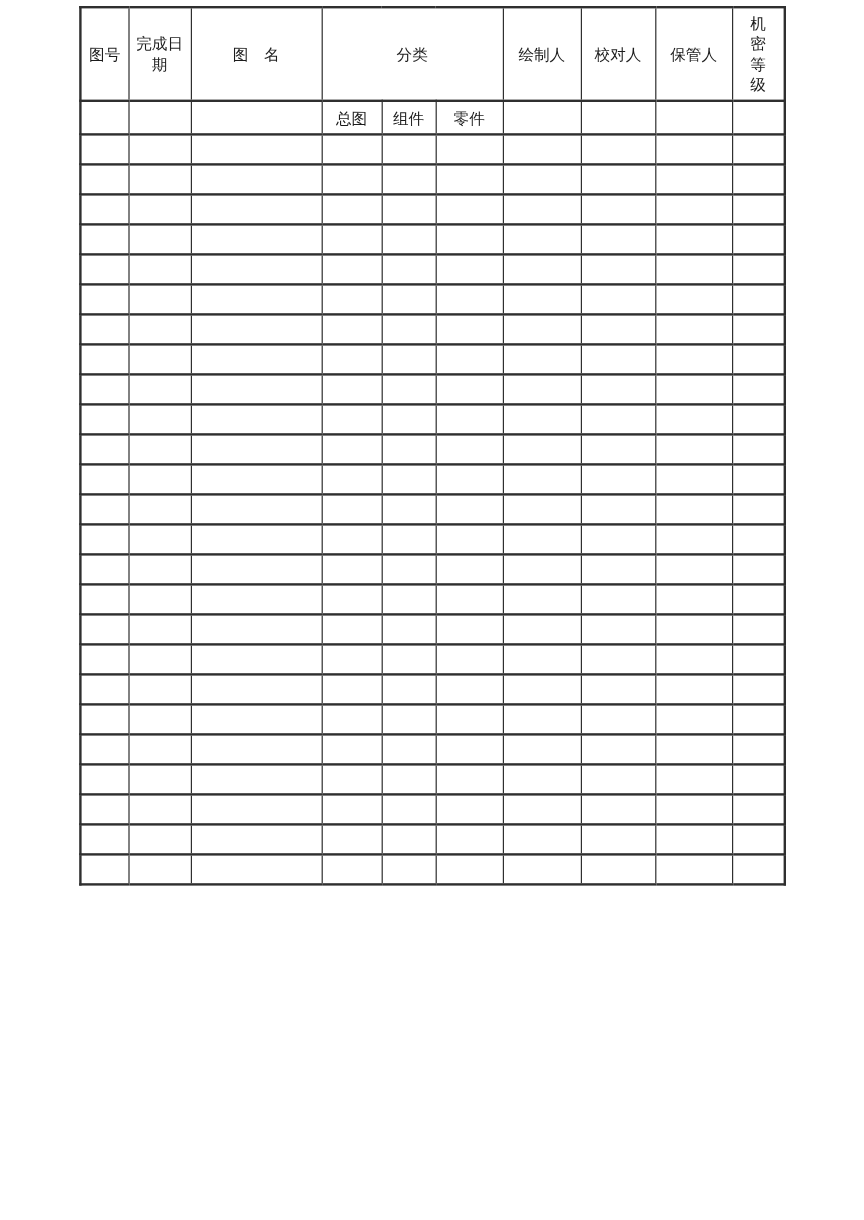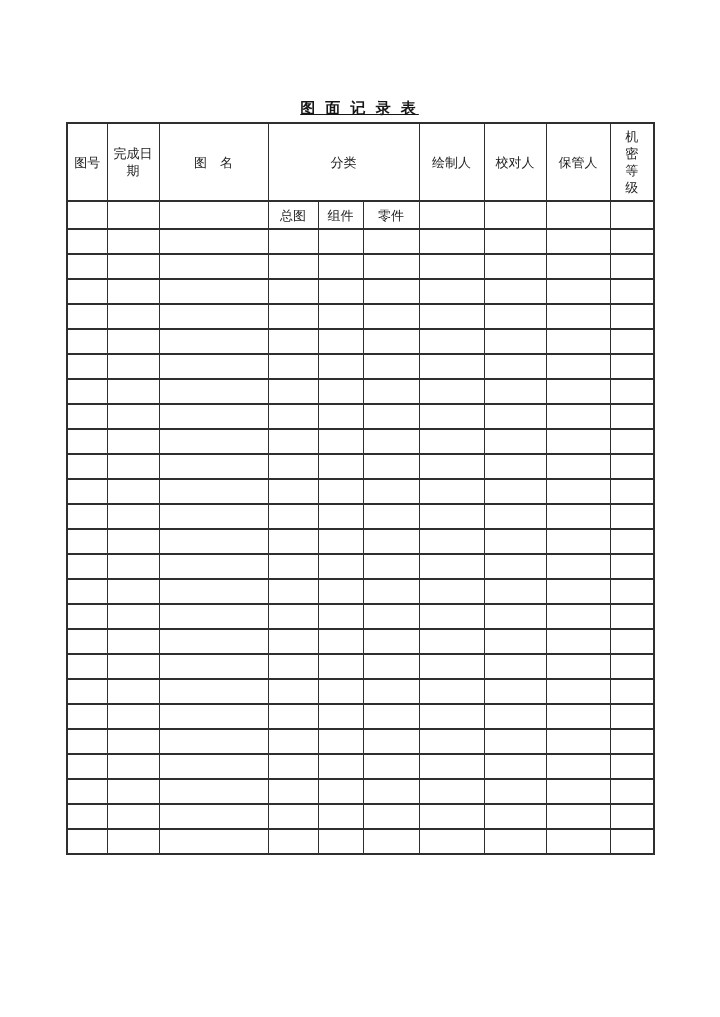--- a/index.html
+++ b/index.html
@@ -58,21 +58,20 @@
   }
   .cell-confidential { white-space: pre-line; }
   .sub-row { height: 28px; }
   #body-rows tr { height: 25px; }
 </style>
 </head>
 <body>
 
 <div class="page">
 
-  <div class="doc-title">图 面 记 录 表</div>
 
   <table class="record">
     <colgroup>
       <col style="width:40px">
         <col style="width:52px">
         <col style="width:109px">
       <col style="width:50px">
         <col style="width:45px">
         <col style="width:56px">
       <col style="width:65px">

